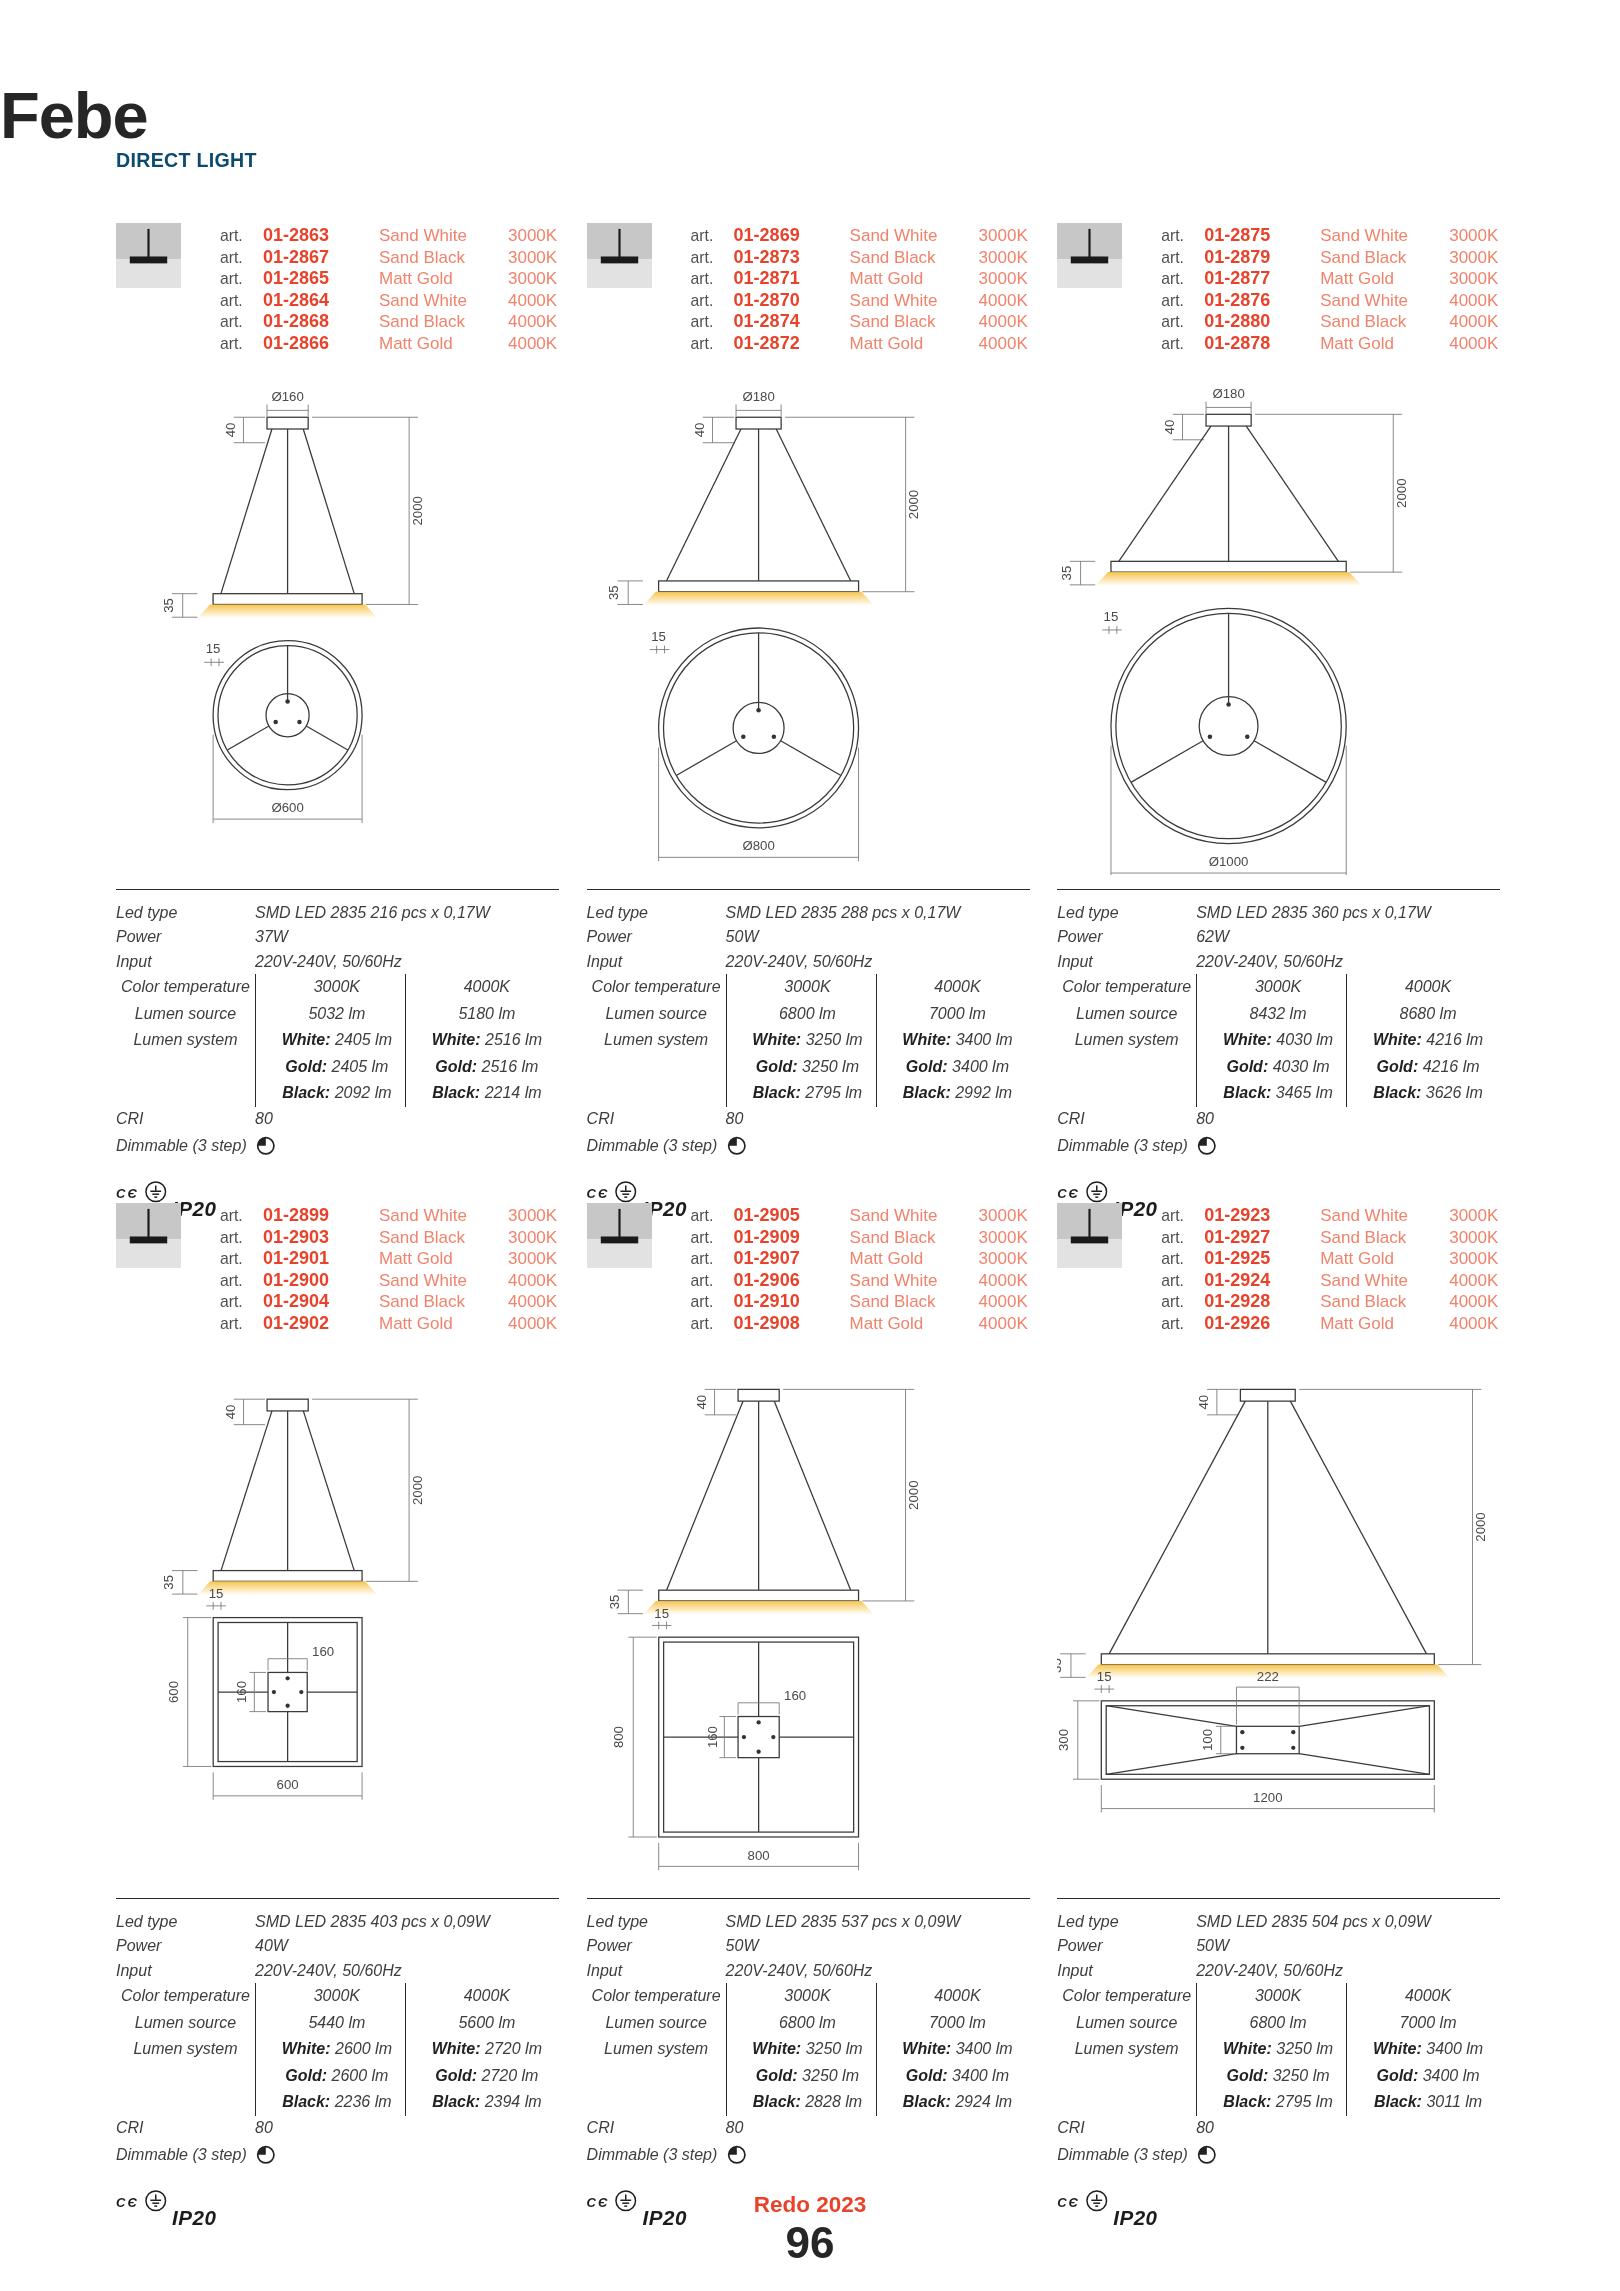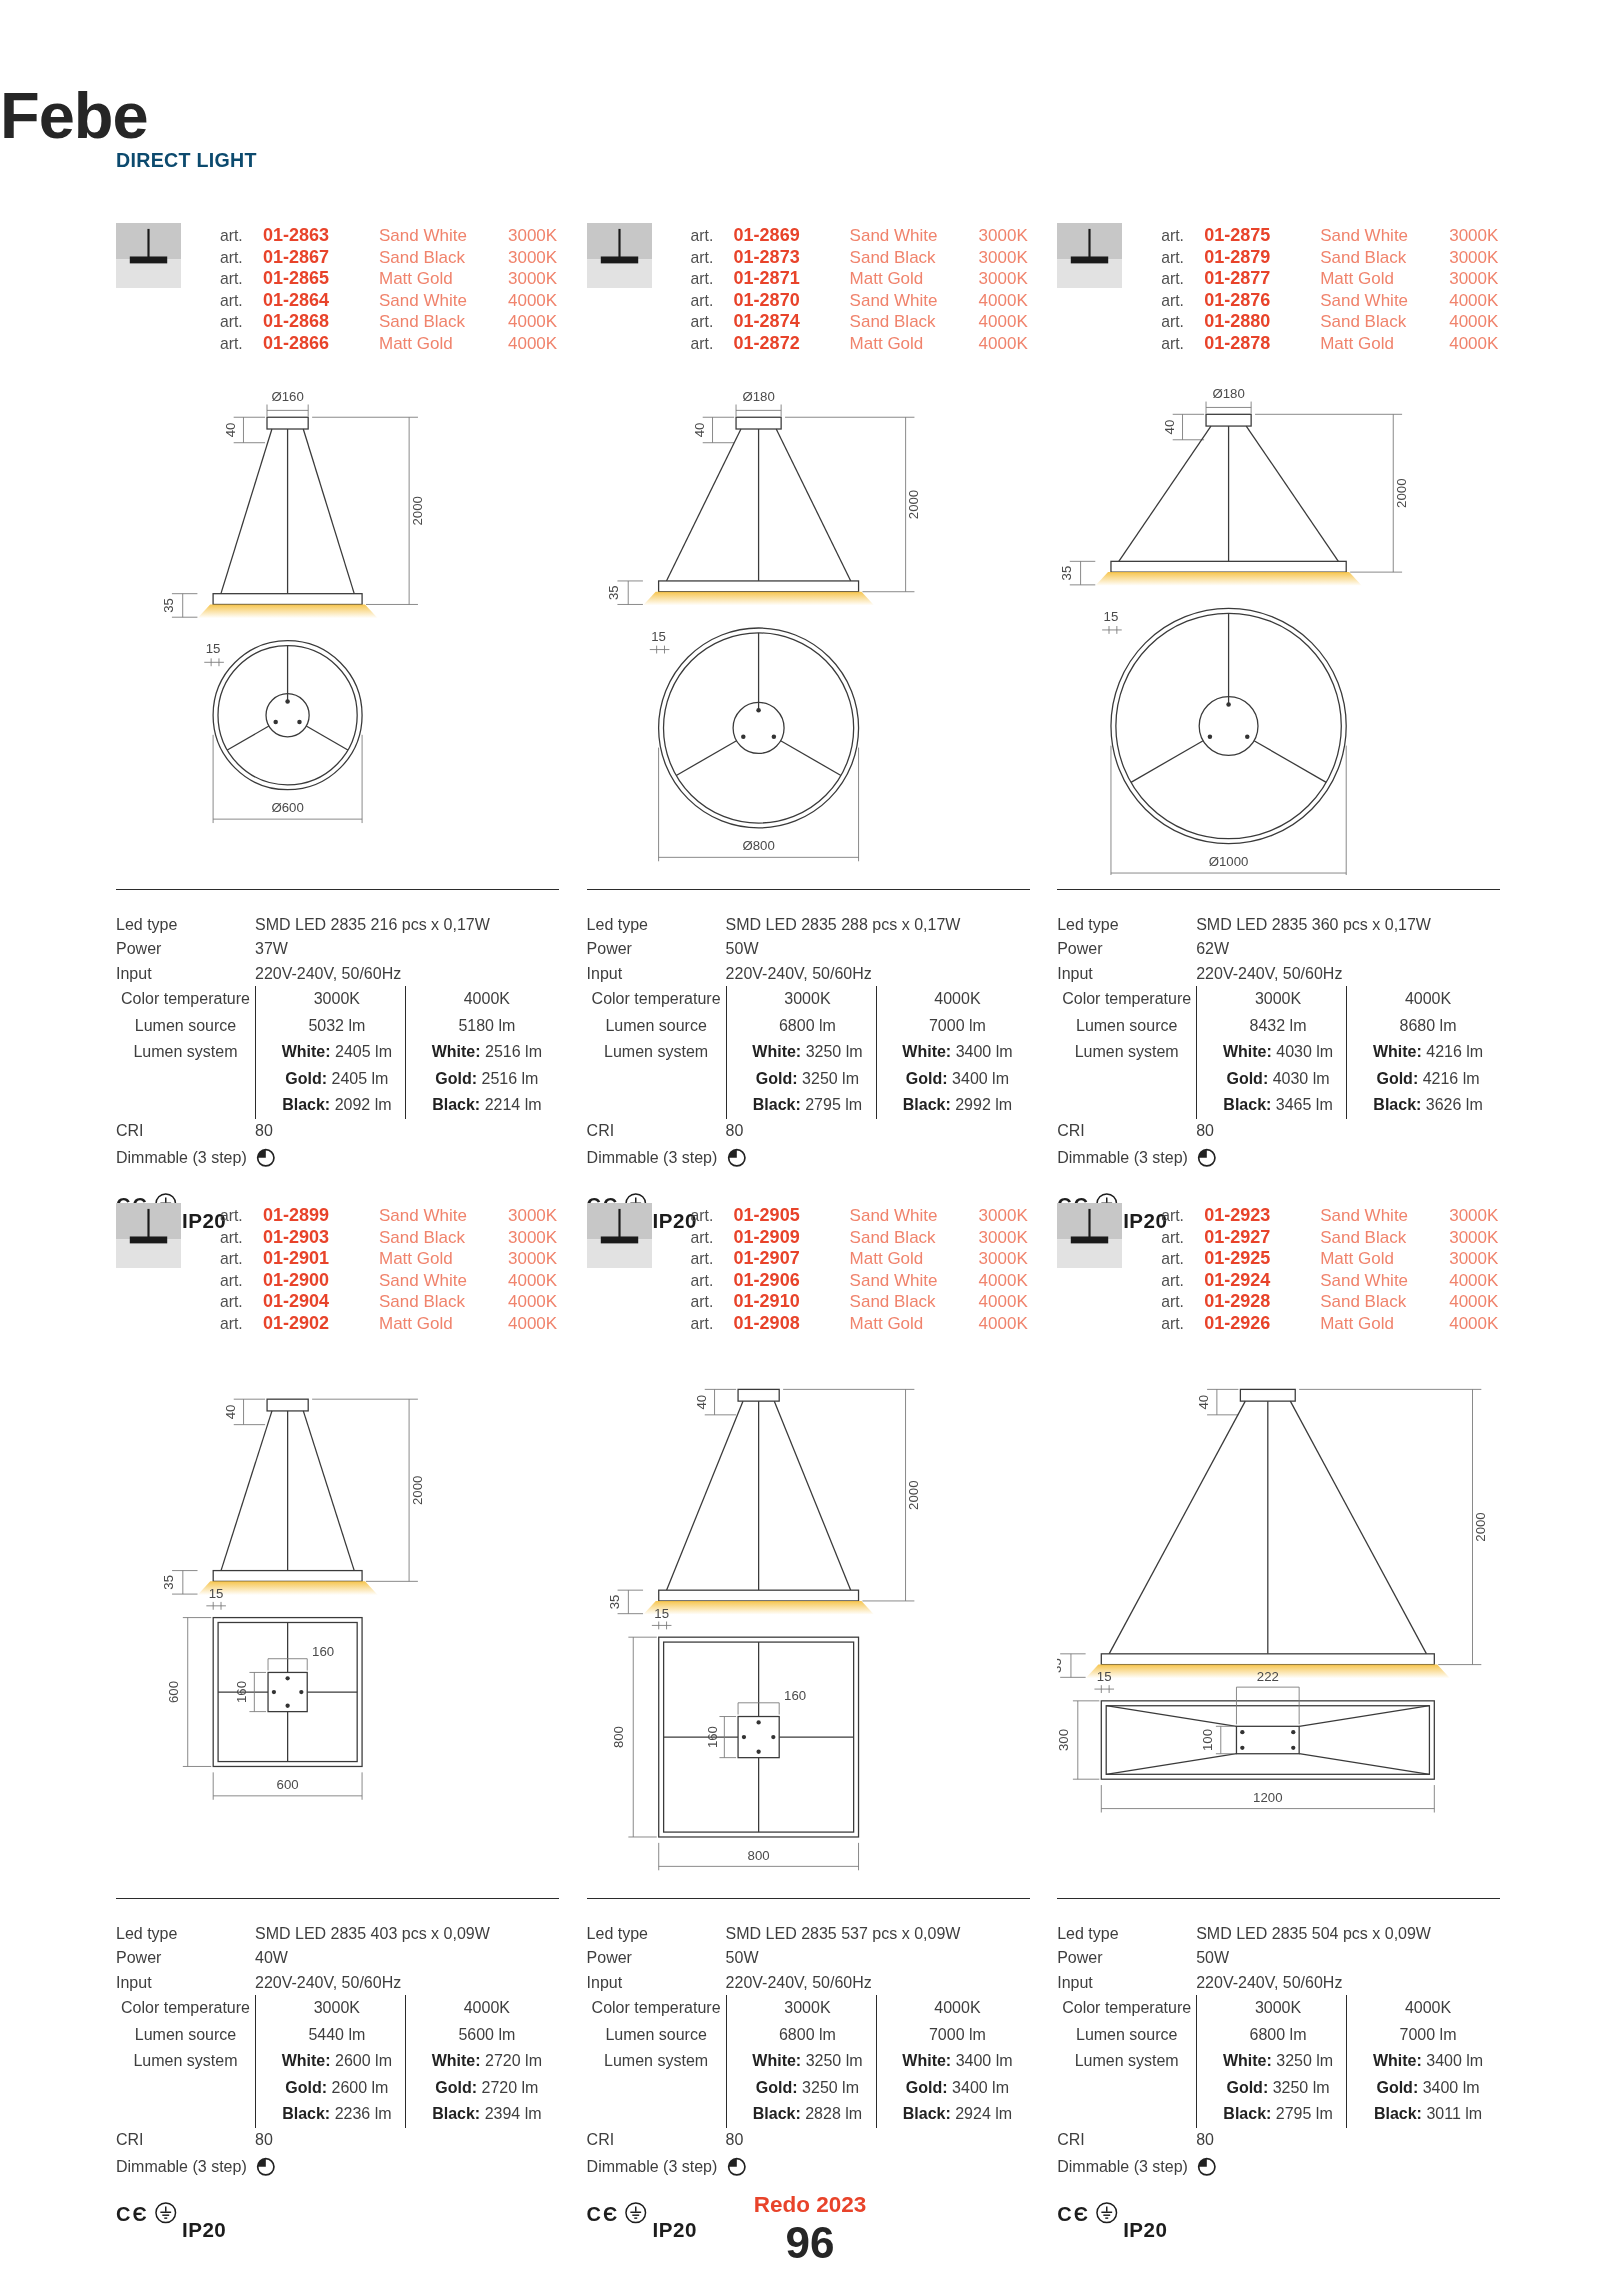--- a/index.html
+++ b/index.html
@@ -15,33 +15,33 @@
   .art-prefix{display:inline-block;width:43px;font-size:15.7px;color:#4f4f4f;}
   .art-code{display:inline-block;width:116px;font-size:18px;font-weight:800;color:#e8432a;}
   .art-finish{display:inline-block;width:129px;font-size:17px;color:#f0836c;}
   .art-temp{display:inline-block;font-size:17px;color:#f0836c;}
   .drawing{margin-top:7.8px;}
   line.ol{stroke:#3a3a3a;stroke-width:1.3;}
   rect.ol,circle.ol{fill:#ffffff;stroke:#3a3a3a;stroke-width:1.3;}
   line.dl{stroke:#7a7a7a;stroke-width:0.9;}
   circle.dot{fill:#333333;}
   .dt{font-family:"Liberation Sans",sans-serif;font-size:13.5px;fill:#4a4a4a;}
-  .spec{margin-top:9.8px;width:443px;border-top:1.6px solid #2b2b2b;padding-top:23px;font-size:16px;color:#3e3e3e;}
+  .spec{margin-top:9.8px;width:443px;border-top:1.6px solid #2b2b2b;padding-top:11px;font-size:16px;color:#3e3e3e;font-style:italic;}
   .spec-row{display:flex;height:24.5px;line-height:24.5px;}
   .sl{width:139px;flex:none;}
   .sv{flex:1;}
   .temp-grid{display:grid;grid-template-columns:139px 150px 150px;text-align:center;}
   .tg-labels div{height:26.5px;line-height:26.5px;}
   .tg-col{border-left:1.6px solid #2b2b2b;padding-left:12.7px;}
   .tg-col div{height:26.5px;line-height:26.5px;}
   .tg-col b{font-weight:700;color:#222222;}
   .dim-row{height:29px;line-height:29px;align-items:center;}
   .dim-icon{display:inline-flex;align-items:center;}
   .cert-row{margin-top:5.9px;display:flex;align-items:center;gap:4.9px;}
-  .ce{font-size:20px;font-weight:600;letter-spacing:2px;color:#1d1d1d;}
+  .ce{font-size:13px;font-weight:600;letter-spacing:2px;color:#1d1d1d;}
   .ip{font-size:20.6px;font-weight:800;letter-spacing:0.5px;color:#1c1c1c;margin-top:31px;}
   .footer{position:absolute;left:0;width:100%;top:2192px;text-align:center;}
   .footer-brand{font-size:22.5px;font-weight:800;color:#e8432a;}
   .page-number{font-size:44px;font-weight:800;color:#262626;line-height:49px;}
 </style>
 </head>
 <body>
 
 <div>
   <div class="title">Febe</div>

